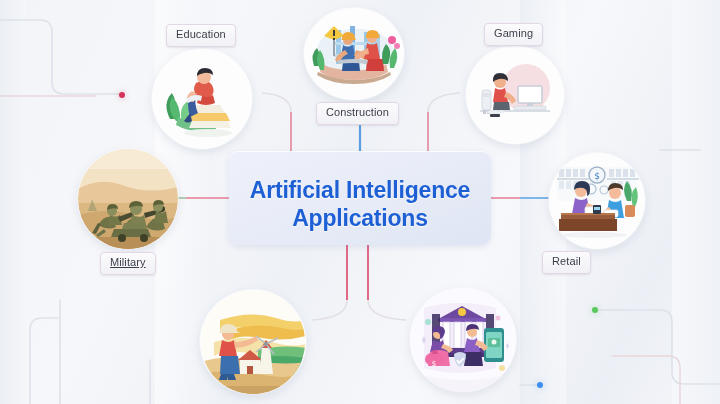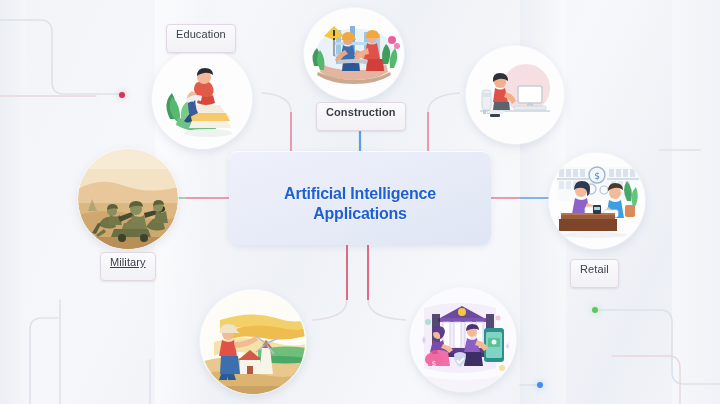--- a/index.html
+++ b/index.html
@@ -38,40 +38,40 @@
     border-radius: 9px;
     background: linear-gradient(160deg, #eef1fb 0%, #e7ebf7 55%, #dfe5f4 100%);
     box-shadow: 0 2px 6px rgba(90,110,160,0.13), inset 0 1px 0 rgba(255,255,255,0.85);
     display: flex;
     align-items: center;
     justify-content: center;
     z-index: 6;
   }
   .center-title {
     color: #1d5fd4;
-    font-size: 16px;
+    font-size: 23px;
     line-height: 1.22;
     font-weight: bold;
     text-align: center;
     letter-spacing: -0.2px;
     text-shadow: 0 1px 1px rgba(255,255,255,0.9);
     white-space: pre-line;
     margin-top: 12px;
   }
 
   
   .node-label {
     position: absolute;
     z-index: 8;
     font-size: 11px;
     color: #3b3f4a;
     background: linear-gradient(180deg, #fbfbfd 0%, #f1f1f6 100%);
     border: 1px solid #e2d7e4;
     border-radius: 4px;
-    padding: 3px 9px 12px;
+    padding: 3px 9px 6px;
     box-shadow: 0 1px 2px rgba(120,110,140,0.16);
     white-space: nowrap;
     letter-spacing: 0.1px;
   }
 
   
   .bubble {
     position: absolute;
     border-radius: 50%;
     background: #fdfdfe;
@@ -202,21 +202,21 @@
         <path d="M10 58 q-4-12 3-18 q5 8 2 18z" fill="#3f9c5a"></path>
         <path d="M16 62 q-6-12 0-20 q6 8 4 20z" fill="#56b86e"></path>
         <path d="M84 56 q5-14-2-20 q-6 8-3 20z" fill="#3f9c5a"></path>
         <path d="M90 60 q6-12 1-20 q-7 8-5 20z" fill="#56b86e"></path>
         <circle cx="88" cy="32" r="4" fill="#ef5fa0"></circle>
         <circle cx="93" cy="38" r="3" fill="#f27fb5"></circle>
       </g>
       <path d="M14 64 q18 8 36 8 q22 0 36-8 l1 3 q-14 9-37 9 q-23 0-37-9z" fill="#c9a98f"></path>
     </svg>
   </div>
-  <div class="node-label" style="left:316px;top:102px;font-weight:bold;">Construction</div>
+  <div class="node-label" style="left:316px;top:102px;">Construction</div>
 
   <div class="bubble" style="left:466px;top:46px;width:98px;height:98px;">
     <svg viewBox="0 0 98 98">
       <circle cx="49" cy="49" r="49" fill="#fdfdfe"></circle>
       <circle cx="60" cy="42" r="24" fill="#f6dfe2"></circle>
       <rect x="14" y="64" width="70" height="2" fill="#d9dde4"></rect>
       <g>
         <rect x="52" y="40" width="24" height="17" rx="2" fill="#ffffff" stroke="#c8ced8" stroke-width="1.6"></rect>
         <rect x="61" y="57" width="6" height="4" fill="#c8ced8"></rect>
         <rect x="52" y="61" width="26" height="3" rx="1" fill="#b9c0cb"></rect>
@@ -233,20 +233,21 @@
       </g>
       <g>
         <rect x="16" y="44" width="9" height="20" rx="3" fill="#eceff3" stroke="#d3d8e0" stroke-width="1"></rect>
         <rect x="17" y="47" width="7" height="4" fill="#dfe3e9"></rect>
         <rect x="17" y="64" width="3" height="4" fill="#c7ccd4"></rect>
         <rect x="21" y="64" width="3" height="4" fill="#c7ccd4"></rect>
       </g>
       <ellipse cx="30" cy="66" rx="9" ry="2" fill="#eceff3"></ellipse>
     </svg>
   </div>
+  <div class="node-label" style="left:484px;top:23px;">Gaming</div>
 
   <div class="bubble" style="left:549px;top:153px;width:96px;height:96px;">
     <svg viewBox="0 0 96 96">
       <circle cx="48" cy="48" r="48" fill="#fdfdfe"></circle>
       <g opacity="0.5">
         <rect x="8" y="14" width="80" height="34" fill="#f2f5f8"></rect>
         <g fill="#b9c8d8">
           <rect x="10" y="16" width="5" height="8"></rect>
             <rect x="17" y="16" width="5" height="8"></rect>
           <rect x="24" y="16" width="5" height="8"></rect>
@@ -296,21 +297,21 @@
         <rect x="45" y="54" width="6" height="3" fill="#9fd9f0"></rect>
       </g>
       <g>
         <path d="M78 48 q-6-12 0-20 q7 8 4 20z" fill="#4aa968"></path>
         <path d="M84 54 q-4-14 3-20 q4 10-1 20z" fill="#64c47e"></path>
         <rect x="76" y="52" width="10" height="12" rx="2" fill="#d98b5a"></rect>
       </g>
       <ellipse cx="44" cy="82" rx="34" ry="3" fill="#f0f2f5"></ellipse>
     </svg>
   </div>
-  <div class="node-label" style="left:570px;top:251px;margin-top:8px;">Retail</div>
+  <div class="node-label" style="left:542px;top:251px;">Retail</div>
 
   <div class="bubble" style="left:78px;top:149px;width:100px;height:100px;">
     <svg viewBox="0 0 100 100">
       <defs>
         <clipPath id="clipMil">
             <circle cx="50" cy="50" r="50"></circle>
           </clipPath>
       </defs>
       <circle cx="50" cy="50" r="50" fill="#fdfdfe"></circle>
       <g clip-path="url(#clipMil)">

